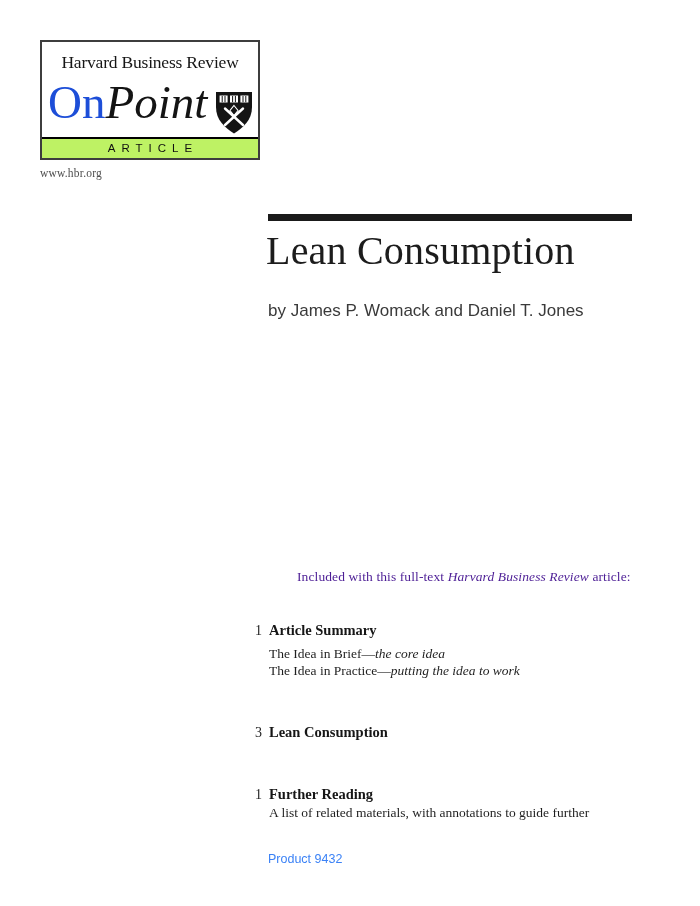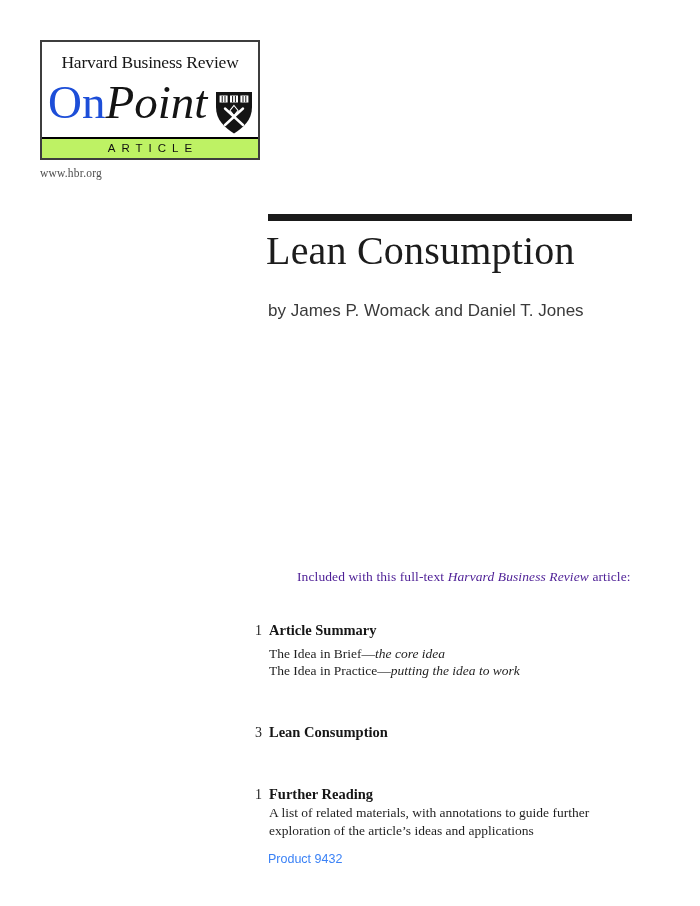--- a/index.html
+++ b/index.html
@@ -177,21 +177,20 @@
         <div class="toc-title">Lean Consumption</div>
       </div>
     </div>
 
     <div class="toc-row">
       <span class="toc-num">1</span>
       <div class="toc-body">
         <div class="toc-title">Further Reading</div>
         <div class="toc-desc">
           <div class="toc-desc-line">A list of related materials, with annotations to guide further</div>
-          <div class="toc-desc-line">exploration of the article’s ideas and applications</div>
         </div>
       </div>
     </div>
 
   </div>
 
   <div class="product-number">Product 9432</div>
 
 </div>
 

